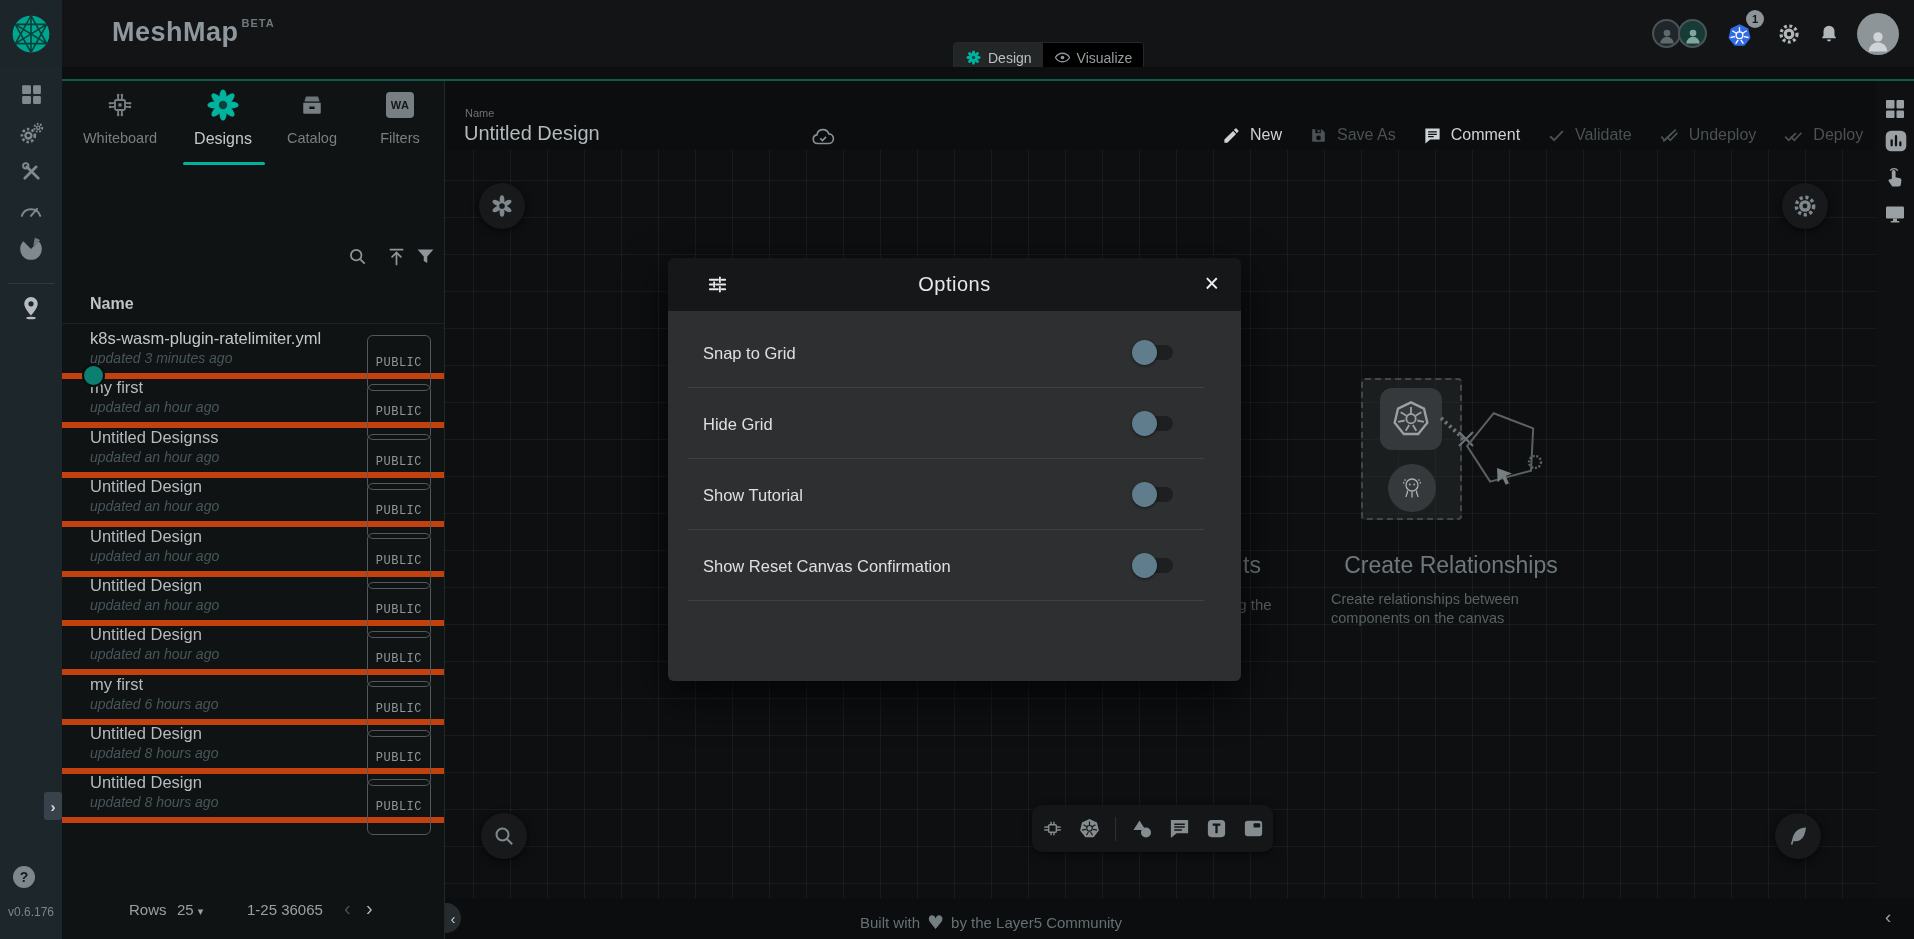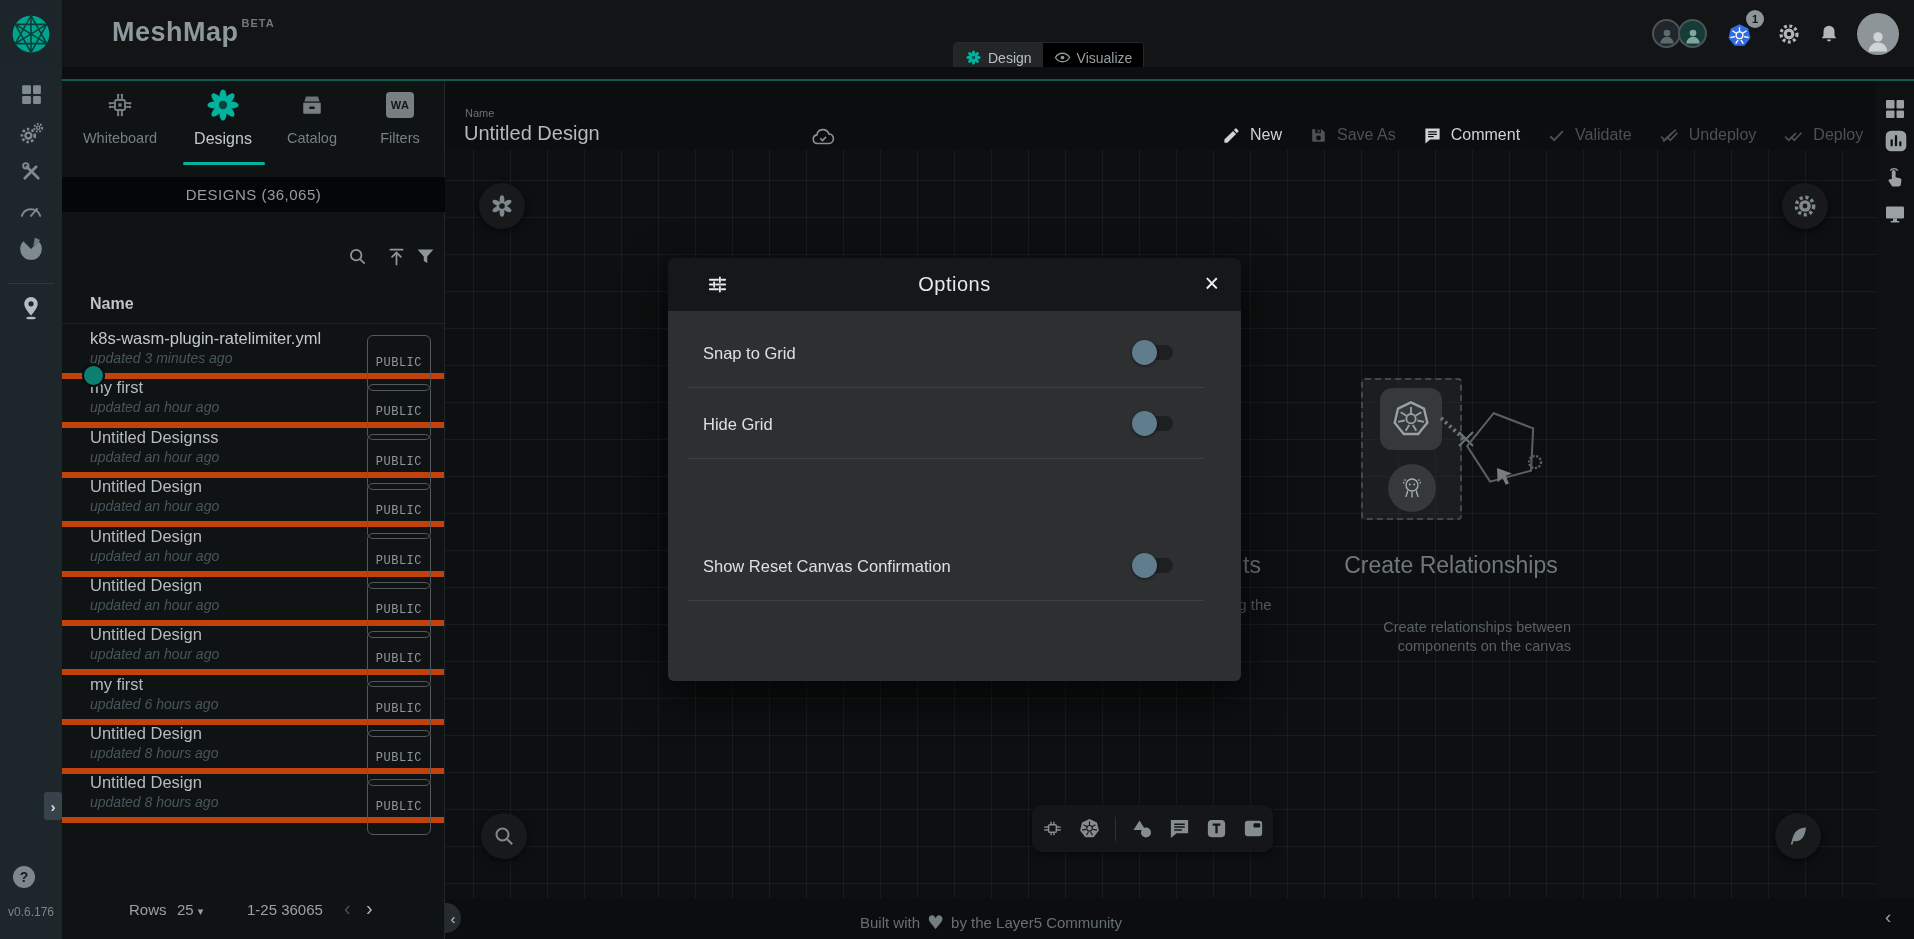--- a/index.html
+++ b/index.html
@@ -66,21 +66,21 @@
   .canvas{position:absolute;left:445px;top:150px;width:1431px;height:748px;background-color:#0d0f10;
     background-image:linear-gradient(rgba(255,255,255,.05) 1px,transparent 1px),linear-gradient(90deg,rgba(255,255,255,.05) 1px,transparent 1px);
     background-size:37px 37px;background-position:-9px -7px;}
   .fab{position:absolute;width:46px;height:46px;border-radius:50%;background:#17191b;box-shadow:0 2px 8px rgba(0,0,0,.6);display:flex;align-items:center;justify-content:center;color:#7f898d;cursor:pointer;z-index:5;}
   .frag1{position:absolute;left:1243px;top:552px;font-size:23px;color:#6f787c;z-index:1;}
   .frag2{position:absolute;left:1230px;top:596px;font-size:15px;color:#586164;z-index:1;}
   .rel-box{position:absolute;left:1361px;top:378px;width:101px;height:142px;border:2px dashed #41474a;border-radius:4px;background:rgba(45,49,51,.45);box-sizing:border-box;}
   .rel-k8s{position:absolute;left:1380px;top:388px;width:62px;height:62px;background:#35393c;border-radius:12px;display:flex;align-items:center;justify-content:center;}
   .rel-plug{position:absolute;left:1388px;top:464px;width:48px;height:48px;background:#35393c;border-radius:50%;display:flex;align-items:center;justify-content:center;}
   .rel-title{position:absolute;left:1331px;top:552px;width:240px;text-align:center;font-size:23px;color:#6f787c;}
-  .rel-desc{position:absolute;left:1331px;top:590px;width:240px;text-align:right;font-size:14.5px;color:#586164;line-height:19px;margin-top:28px;}
+  .rel-desc{position:absolute;left:1331px;top:590px;width:240px;text-align:left;font-size:14.5px;color:#586164;line-height:19px;}
   .cbar{position:absolute;left:1032px;top:805px;width:241px;height:47px;background:#141617;border-radius:10px;box-shadow:0 2px 8px rgba(0,0,0,.5);display:flex;align-items:center;justify-content:center;gap:14px;color:#858d91;z-index:5;}
   .cbar-div{width:1px;height:24px;background:#2c3032;}
   .cbtn{cursor:pointer;display:flex;align-items:center;}
 
   
   .dock{position:absolute;right:0;top:81px;width:38px;height:817px;background:#0e1011;}
   .dit{position:absolute;left:7px;color:#9aa0a3;cursor:pointer;}
 
   
   .footer{position:absolute;left:445px;top:898px;width:1469px;height:41px;background:#0b0d0e;}
@@ -324,21 +324,20 @@
     <div class="ticon">
       <div style="width:28px;height:26px;background:#777f82;border-radius:4px;display:flex;align-items:center;justify-content:center;">
         <span style="color:#15181a;font-weight:bold;font-size:11px;letter-spacing:.5px;">WA</span>
       </div>
     </div>
     <div class="tlabel">Filters</div>
   </div>
 
   <div class="tab-underline"></div>
 
-  <div class="sec-title">DESIGNS (36,065)</div>
 
   <span class="abs" style="left:347px;top:246px;color:#8f969a;">
     <svg width="21" height="21" viewBox="0 0 24 24" fill="none" stroke="currentColor" stroke-width="2">
         <circle cx="10.5" cy="10.5" r="6"></circle>
         <path d="M15.2 15.2l5 5"></path>
       </svg>
   </span>
   <span class="abs" style="left:386px;top:246px;color:#8f969a;cursor:pointer;">
     <svg width="21" height="21" viewBox="0 0 24 24" fill="none" stroke="currentColor" stroke-width="2" stroke-linecap="round">
         <path d="M5 4h14"></path>
@@ -676,20 +675,27 @@
             <div class="tg-knob"></div>
           </div>
       </div>
       <div class="mrow" style="top:77px;">
         <span class="mlabel">Hide Grid</span>
         <div class="toggle is-off">
             <div class="tg-track"></div>
             <div class="tg-knob"></div>
           </div>
       </div>
+      <div class="mrow" style="top:148px;">
+        <span class="mlabel">Show Tutorial</span>
+        <div class="toggle is-off">
+            <div class="tg-track"></div>
+            <div class="tg-knob"></div>
+          </div>
+      </div>
       <div class="mrow" style="top:219px;">
         <span class="mlabel">Show Reset Canvas Confirmation</span>
         <div class="toggle is-off">
             <div class="tg-track"></div>
             <div class="tg-knob"></div>
           </div>
       </div>
     </div>
   </div>
 

